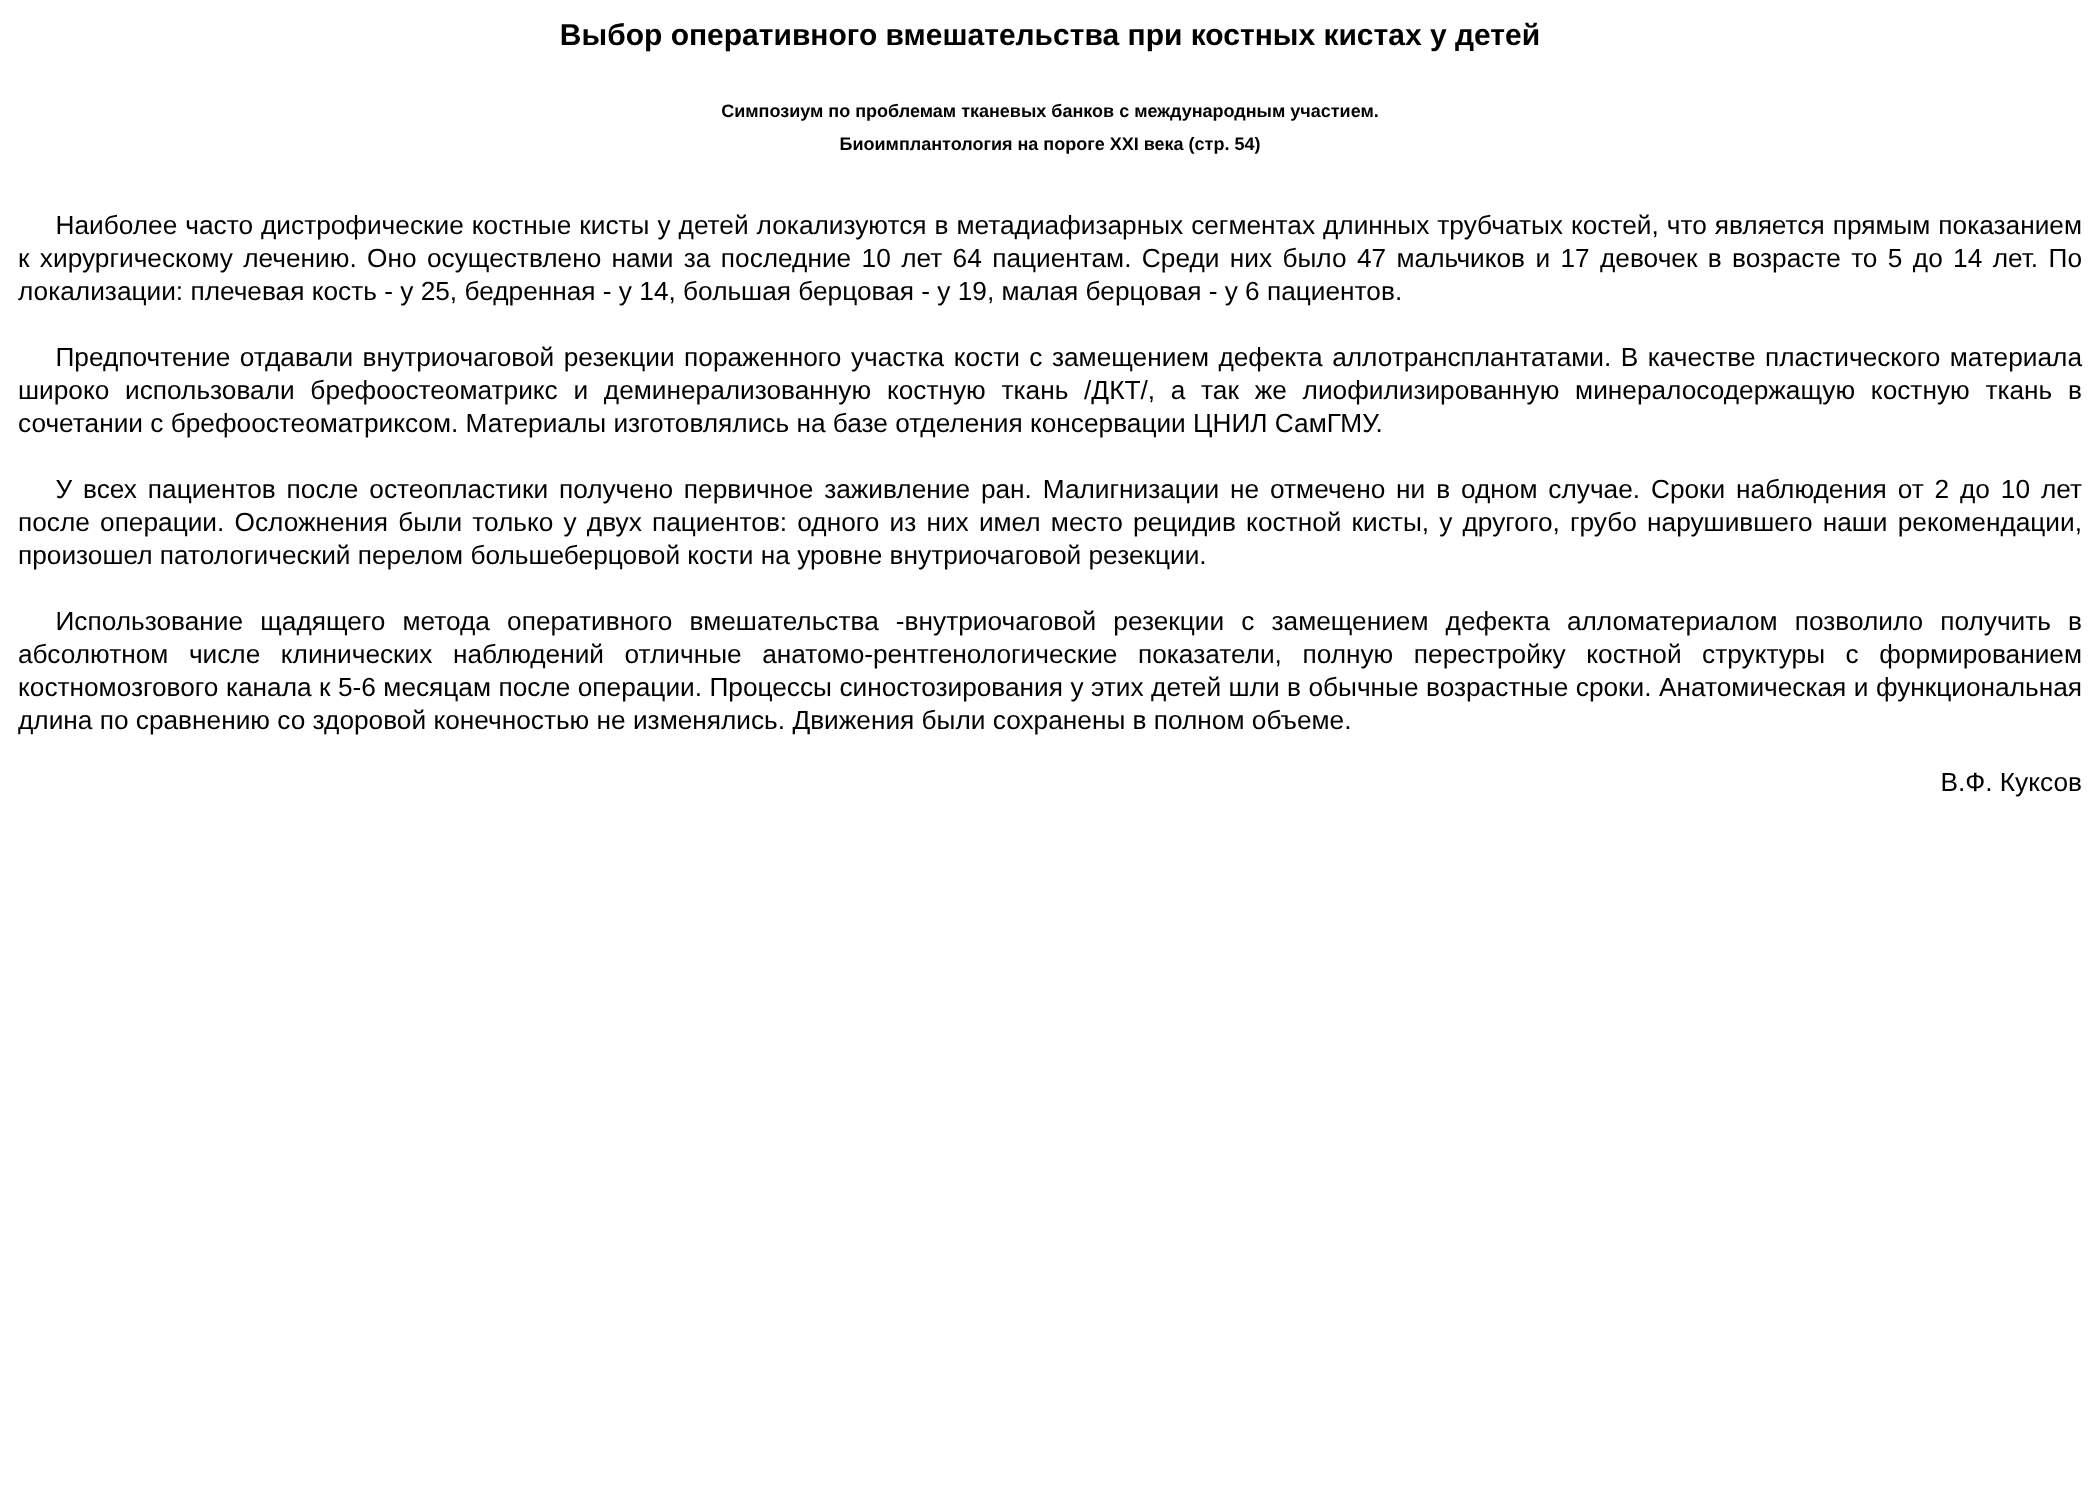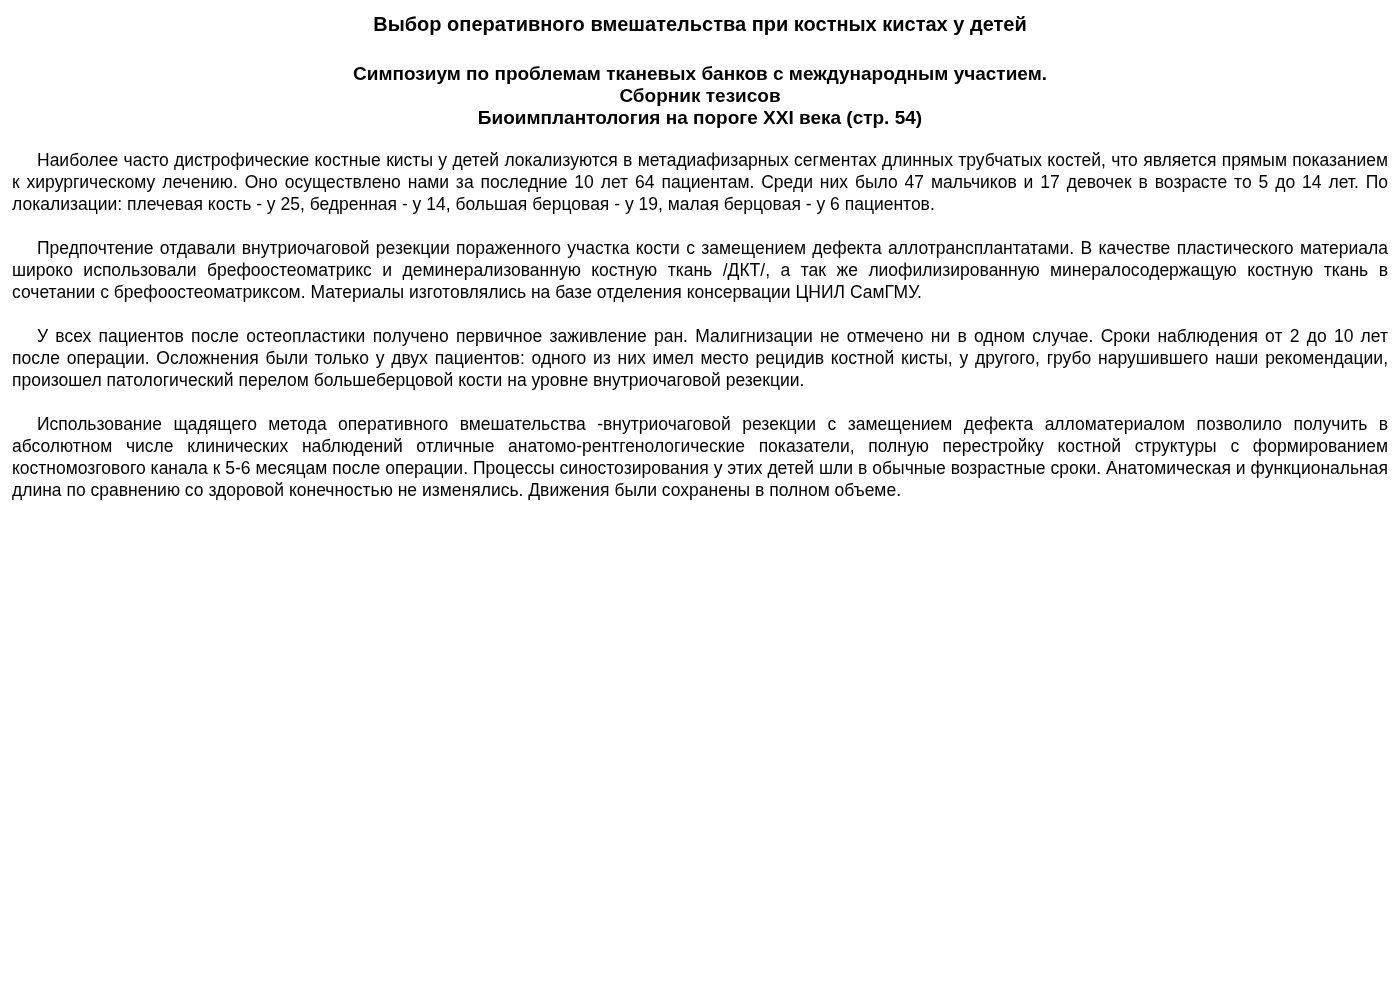--- a/index.html
+++ b/index.html
@@ -20,26 +20,26 @@
   .doc-title {
     margin: 13px 12px 0 12px;
     text-align: center;
     font-size: 20px;
     line-height: 22px;
     font-weight: bold;
   }
   .doc-subtitle {
     margin: 28px 12px 0 12px;
     text-align: center;
-    font-size: 19px;
+    font-size: 12px;
     line-height: 22px;
     font-weight: bold;
   }
   .doc-body {
-    margin: 20px 12px 0 12px;
+    margin: 32px 12px 0 12px;
     font-size: 17.5px;
     line-height: 22px;
   }
   .doc-body p {
     margin: 0 0 22px 0;
     text-align: justify;
     text-indent: 25px;
   }
   .doc-signature {
     margin: -3px 12px 0 12px;
@@ -50,27 +50,27 @@
 </style>
 </head>
 <body>
 
 <div class="page">
 
   <h1 class="doc-title">Выбор оперативного вмешательства при костных кистах у детей</h1>
 
   <div class="doc-subtitle">
     <div>Симпозиум по проблемам тканевых банков с международным участием.</div>
-    <div>Сборник тезисов</div>
     <div>Биоимплантология на пороге XXI века (стр. 54)</div>
   </div>
 
   <div class="doc-body">
     <p>Наиболее часто дистрофические костные кисты у детей локализуются в метадиафизарных сегментах длинных трубчатых костей, что является прямым показанием к хирургическому лечению. Оно осуществлено нами за последние 10 лет 64 пациентам. Среди них было 47 мальчиков и 17 девочек в возрасте то 5 до 14 лет. По локализации: плечевая кость - у 25, бедренная - у 14, большая берцовая - у 19, малая берцовая - у 6 пациентов.</p>
     <p>Предпочтение отдавали внутриочаговой резекции пораженного участка кости с замещением дефекта аллотрансплантатами. В качестве пластического материала широко использовали брефоостеоматрикс и деминерализованную костную ткань /ДКТ/, а так же лиофилизированную минералосодержащую костную ткань в сочетании с брефоостеоматриксом. Материалы изготовлялись на базе отделения консервации ЦНИЛ СамГМУ.</p>
     <p>У всех пациентов после остеопластики получено первичное заживление ран. Малигнизации не отмечено ни в одном случае. Сроки наблюдения от 2 до 10 лет после операции. Осложнения были только у двух пациентов: одного из них имел место рецидив костной кисты, у другого, грубо нарушившего наши рекомендации, произошел патологический перелом большеберцовой кости на уровне внутриочаговой резекции.</p>
     <p>Использование щадящего метода оперативного вмешательства -внутриочаговой резекции с замещением дефекта алломатериалом позволило получить в абсолютном числе клинических наблюдений отличные анатомо-рентгенологические показатели, полную перестройку костной структуры с формированием костномозгового канала к 5-6 месяцам после операции. Процессы синостозирования у этих детей шли в обычные возрастные сроки. Анатомическая и функциональная длина по сравнению со здоровой конечностью не изменялись. Движения были сохранены в полном объеме.</p>
   </div>
 
   <div class="doc-signature">
+    <div>В.Ф. Куксов</div>
   </div>
 
 </div>
 
 </body></html>

